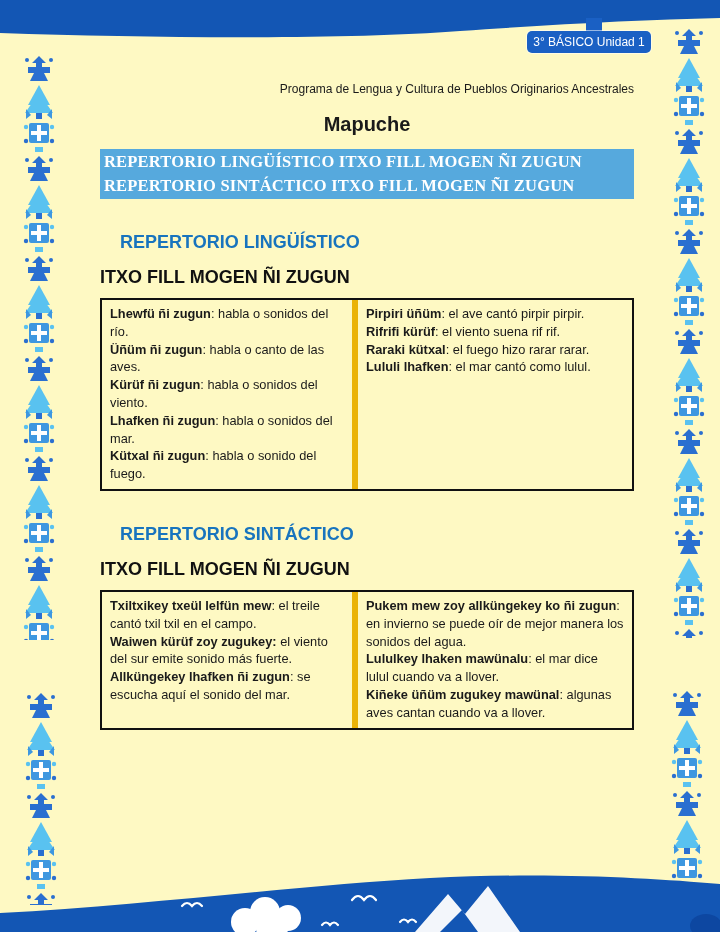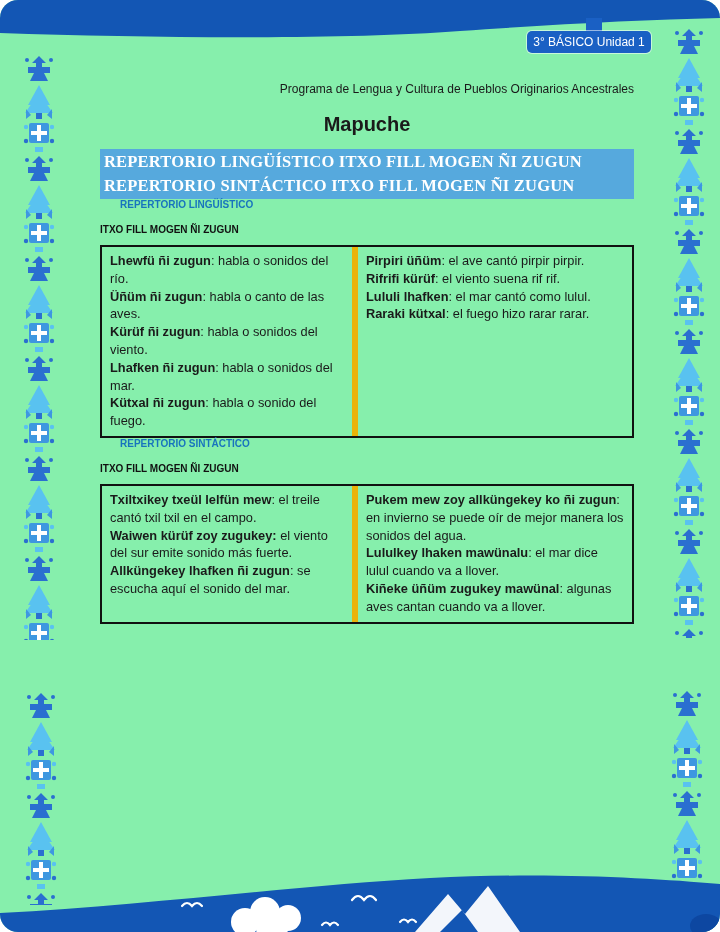--- a/index.html
+++ b/index.html
@@ -1,18 +1,18 @@
 <!DOCTYPE html>
 <html><head>
 <meta charset="utf-8">
 <style>
   html,body{margin:0;padding:0;background:#fff;}
   .page{
-    position:relative;width:720px;height:932px;background:#86efac;overflow:hidden;
-    font-family:"Liberation Sans", sans-serif;color:#1a1a1a;border-radius:18px;
+    position:relative;width:720px;height:932px;background:#fef9c3;overflow:hidden;
+    font-family:"Liberation Sans", sans-serif;color:#1a1a1a;
   }
   
   .top-wave{position:absolute;top:0;left:0;width:720px;height:60px;}
   
   .badge-connector{position:absolute;left:586px;top:18px;width:16px;height:18px;background:#1a60c4;}
   .badge{
     position:absolute;left:527px;top:31px;width:124px;height:22px;background:#1a60c4;
     border-radius:5px;color:#fff;font-size:12px;display:flex;align-items:center;justify-content:center;
     box-shadow:0 0 0 1px rgba(255,255,255,.55);
   }
@@ -24,22 +24,22 @@
   .orn-right-bottom{left:670px;top:690px;height:212px;}
   
   .content{position:absolute;left:100px;top:0;width:534px;}
   .program-title{margin-top:80px;text-align:right;font-size:12px;line-height:19px;}
   .culture{margin-top:14px;text-align:center;font-size:20px;font-weight:bold;}
   .banner{
     margin-top:13px;background:#56a9dd;color:#fff;text-align:left;
     font-family:"Liberation Serif", serif;font-weight:bold;font-size:16.5px;
     padding:1px 4px;line-height:24px;letter-spacing:.2px;
   }
-  .sec-heading{color:#1874be;font-weight:bold;font-size:10px;padding-left:20px;}
-  .sec-subheading{margin-top:14px;font-weight:bold;font-size:10px;color:#111;}
+  .sec-heading{margin-top:33px;color:#1874be;font-weight:bold;font-size:18px;padding-left:20px;}
+  .sec-subheading{margin-top:14px;font-weight:bold;font-size:18px;color:#111;}
   .vocab-table{
     margin-top:10px;border:2px solid #111;display:grid;grid-template-columns:256px 1fr;
     font-size:12.8px;line-height:17.8px;
   }
   .vocab-cell{padding:5px 8px 6px 8px;}
   .vocab-cell.left{border-right:6px solid #eab308;}
   .term{font-weight:bold;}
   
   .bottom-wave{position:absolute;left:0;bottom:0;width:720px;height:62px;}
 </style>
@@ -113,22 +113,22 @@
       <div class="vocab-cell left">
         <span><span class="term">Lhewfü ñi zugun</span><span>: habla o sonidos del río.</span><br></span>
         <span><span class="term">Üñüm ñi zugun</span><span>: habla o canto de las aves.</span><br></span>
         <span><span class="term">Kürüf ñi zugun</span><span>: habla o sonidos del viento.</span><br></span>
         <span><span class="term">Lhafken ñi zugun</span><span>: habla o sonidos del mar.</span><br></span>
         <span><span class="term">Kütxal ñi zugun</span><span>: habla o sonido del fuego.</span></span>
       </div>
       <div class="vocab-cell">
         <span><span class="term">Pirpiri üñüm</span><span>: el ave cantó pirpir pirpir.</span><br></span>
         <span><span class="term">Rifrifi kürüf</span><span>: el viento suena rif rif.</span><br></span>
+        <span><span class="term">Raraki kütxal</span><span>: el fuego hizo rarar rarar.</span></span>
         <span><span class="term">Lululi lhafken</span><span>: el mar cantó como lulul.</span><br></span>
-        <span><span class="term">Raraki kütxal</span><span>: el fuego hizo rarar rarar.</span></span>
       </div>
     </div>
 
     <div class="sec-heading">REPERTORIO SINTÁCTICO</div>
     <div class="sec-subheading">ITXO FILL MOGEN ÑI ZUGUN</div>
 
     <div class="vocab-table">
       <div class="vocab-cell left">
         <span><span class="term">Txiltxikey txeül lelfün mew</span><span>: el treile cantó txil txil en el campo.</span><br></span>
         <span><span class="term">Waiwen kürüf zoy zugukey:</span><span> el viento del sur emite sonido más fuerte.</span><br></span>

